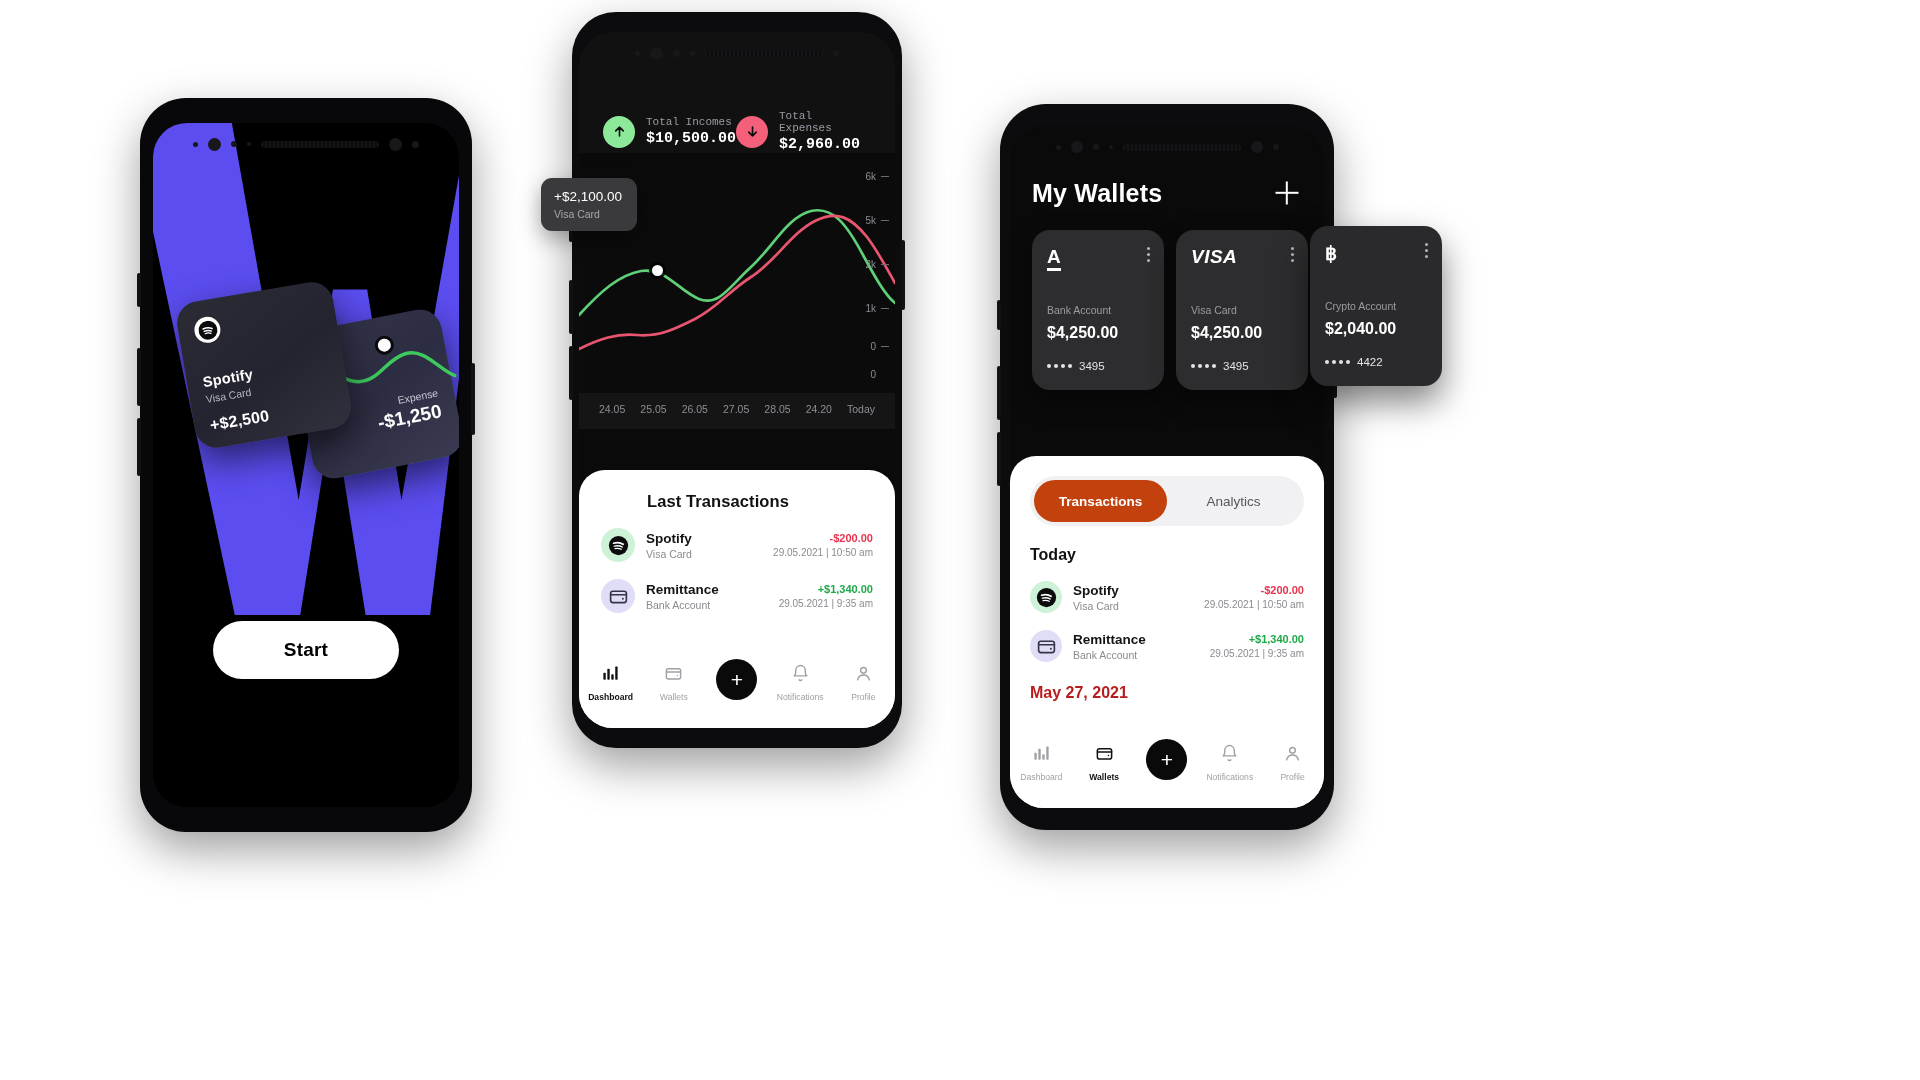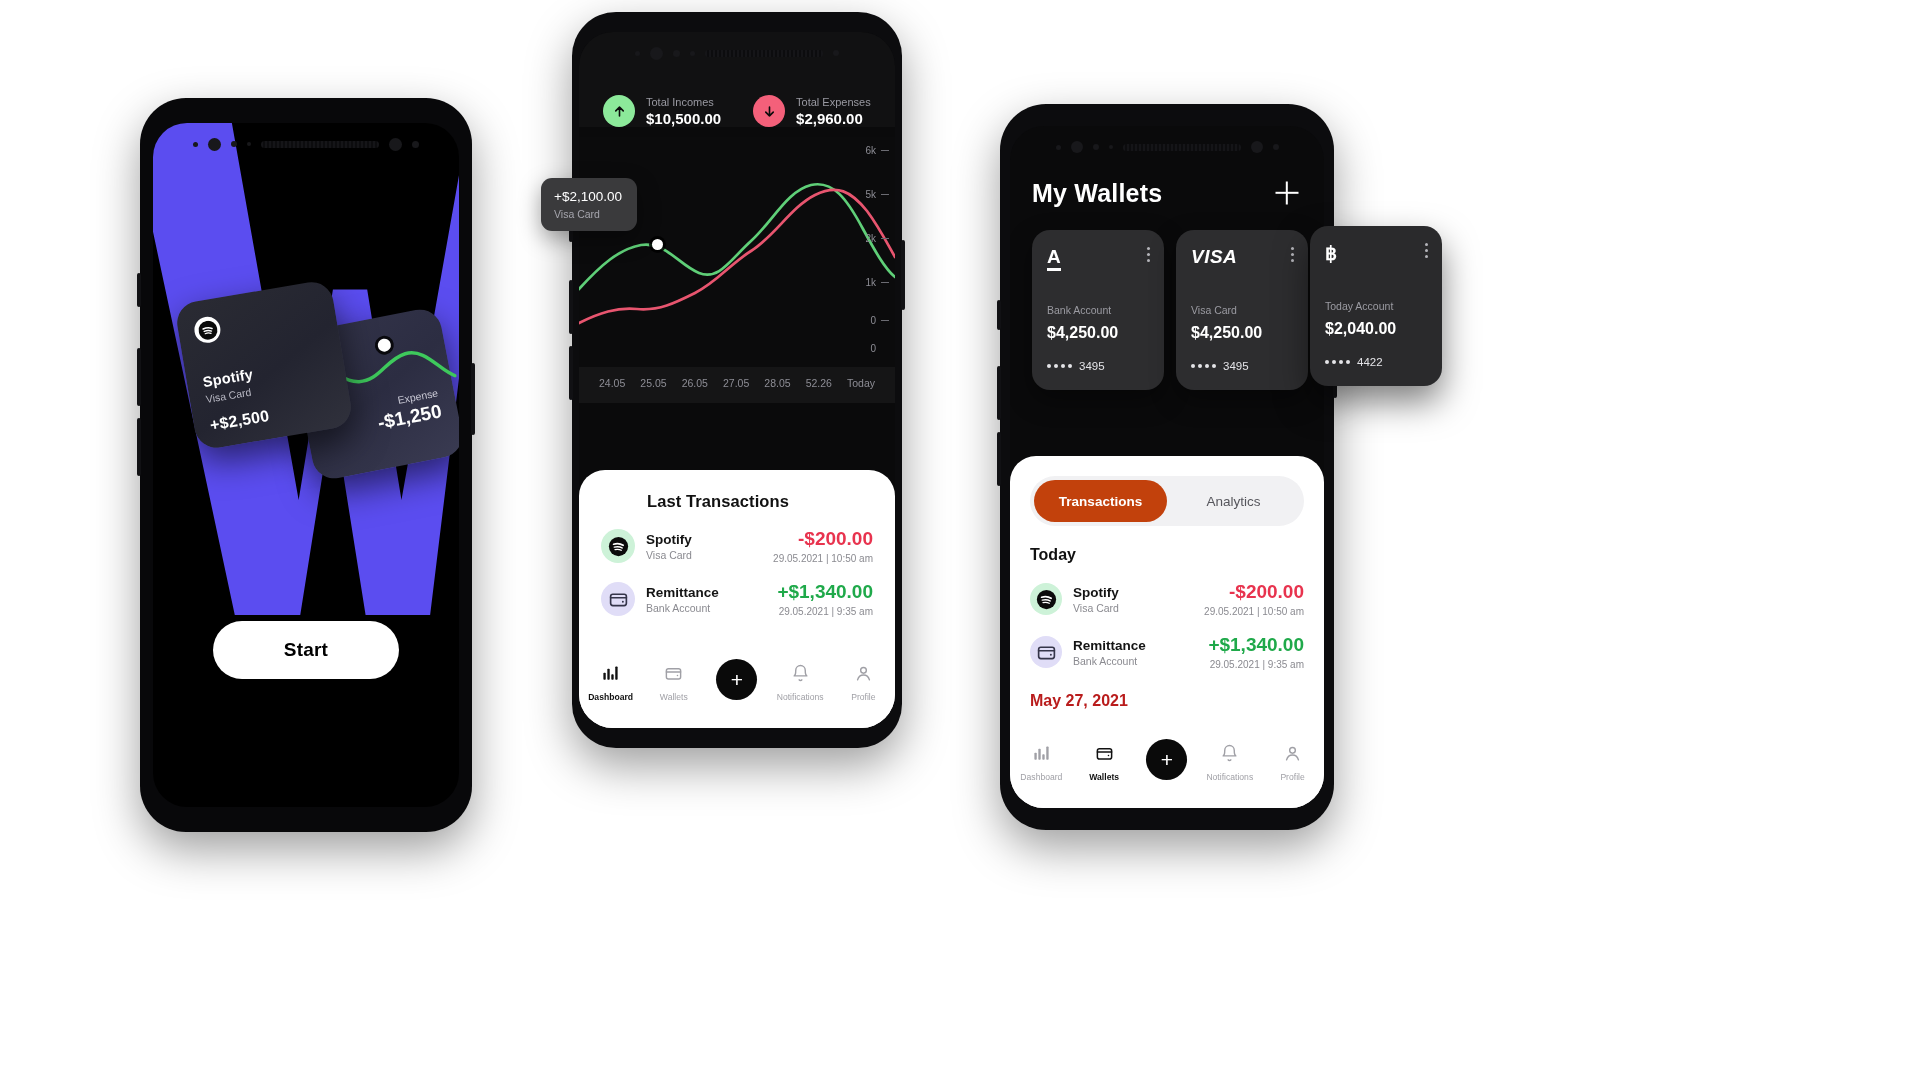--- a/index.html
+++ b/index.html
@@ -51,21 +51,21 @@
               bottom:128px; width:186px; height:58px; border-radius:30px;
               background:#fff; color:#000; font-size:19px; font-weight:700;
               display:flex; align-items:center; justify-content:center;
               border:none; cursor:pointer; letter-spacing:.2px; }
 
   
   #p2 { left:572px; top:12px; width:330px; height:736px; border-radius:44px; }
   #p2 .screen { left:7px; top:20px; right:7px; bottom:20px; border-radius:34px; background:#0a0a0b; }
   .p2top { padding:46px 24px 0 24px; background:#111112; }
   .bal { font-size:27px; font-weight:700; color:#fff; letter-spacing:.3px; }
-  .kpis { display:flex; gap:32px; margin-top:17px; }
+  .kpis { display:flex; margin-top:32px;font-family:Liberation Mono, monospace; }
   .kpi { display:flex; align-items:center; gap:11px; }
   .kround { width:32px; height:32px; border-radius:50%; display:flex;
             align-items:center; justify-content:center; flex:none; }
   .kround svg { width:15px; height:15px; }
   .klab { font-size:11px; color:#9a9aa2; }
   .kval { font-size:15px; font-weight:700; color:#fff; margin-top:2px; }
 
   .chartwrap { position:relative; height:230px; margin-top:10px; background:#0b0b0c; }
   .chartwrap svg.lines { position:absolute; left:0; top:0; width:100%; height:100%; }
   .yaxis { position:absolute; right:6px; top:8px; height:184px; width:46px; }
@@ -81,21 +81,21 @@
            border-radius:26px 26px 0 0; padding:22px 22px 0; }
   .sheet h3 { font-size:16.5px; font-weight:700; color:#111; letter-spacing:.1px;margin-left:46px; }
   .trow { display:flex; align-items:center; margin-top:17px; }
   .tav { width:34px; height:34px; border-radius:50%; flex:none;
          display:flex; align-items:center; justify-content:center; }
   .tav svg { width:21px; height:21px; }
   .tmid { margin-left:11px; flex:1; min-width:0; }
   .tname { font-size:13.5px; font-weight:600; color:#141414; }
   .tsub { font-size:10.5px; color:#8a8a90; margin-top:2px; }
   .tright { text-align:right; }
-  .tamt { font-size:19px; font-weight:700; }
+  .tamt { font-size:11px; font-weight:700; }
   .tdate { font-size:10px; color:#8a8a90; margin-top:3px; }
 
   .navbar { position:absolute; left:0; right:0; bottom:0; height:74px;
             background:#fff; display:flex; align-items:flex-start;
             justify-content:space-around; padding-top:10px; }
   .nitem { display:flex; flex-direction:column; align-items:center; gap:5px;
            width:56px; cursor:pointer; }
   .nitem svg { width:19px; height:19px; }
   .nlab { font-size:8.6px; color:#a0a0a6; }
   .nitem.on .nlab { color:#111; font-weight:700; }
@@ -276,21 +276,21 @@
             </div>
         </div>
       </div>
 
       <div class="xaxis">
         <span>24.05</span>
         <span>25.05</span>
         <span>26.05</span>
         <span>27.05</span>
         <span>28.05</span>
-        <span>52.26</span>
+        <span>24.20</span>
         <span>Today</span>
       </div>
 
       <div class="sheet" style="height:258px">
         <h3>Last Transactions</h3>
 
         <div class="trow">
           <span class="tav" style="background:#cdf2d8">
             <svg viewBox="0 0 24 24">
               <circle cx="12" cy="12" r="11" fill="#0b0b0b"></circle>
@@ -539,21 +539,21 @@
     </div>
   </div>
 
   <div class="wcard float" style="left:1310px;top:226px">
     <span class="wlogo">฿</span>
     <span class="kebab">
         <i></i>
         <i></i>
         <i></i>
       </span>
-    <div class="wtype">Today Account</div>
+    <div class="wtype">Crypto Account</div>
     <div class="wbal">$2,040.00</div>
     <div class="wnum">
       <span class="wdots">
           <i></i>
           <i></i>
           <i></i>
           <i></i>
         </span>
       <span>4422</span>
     </div>

